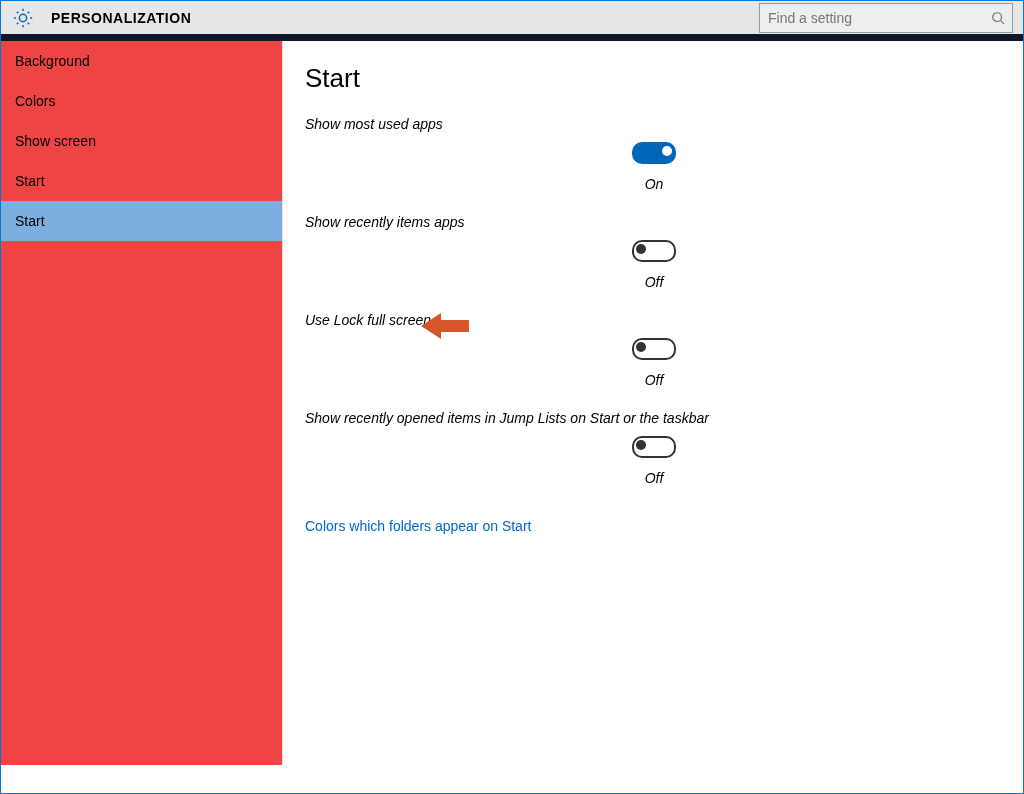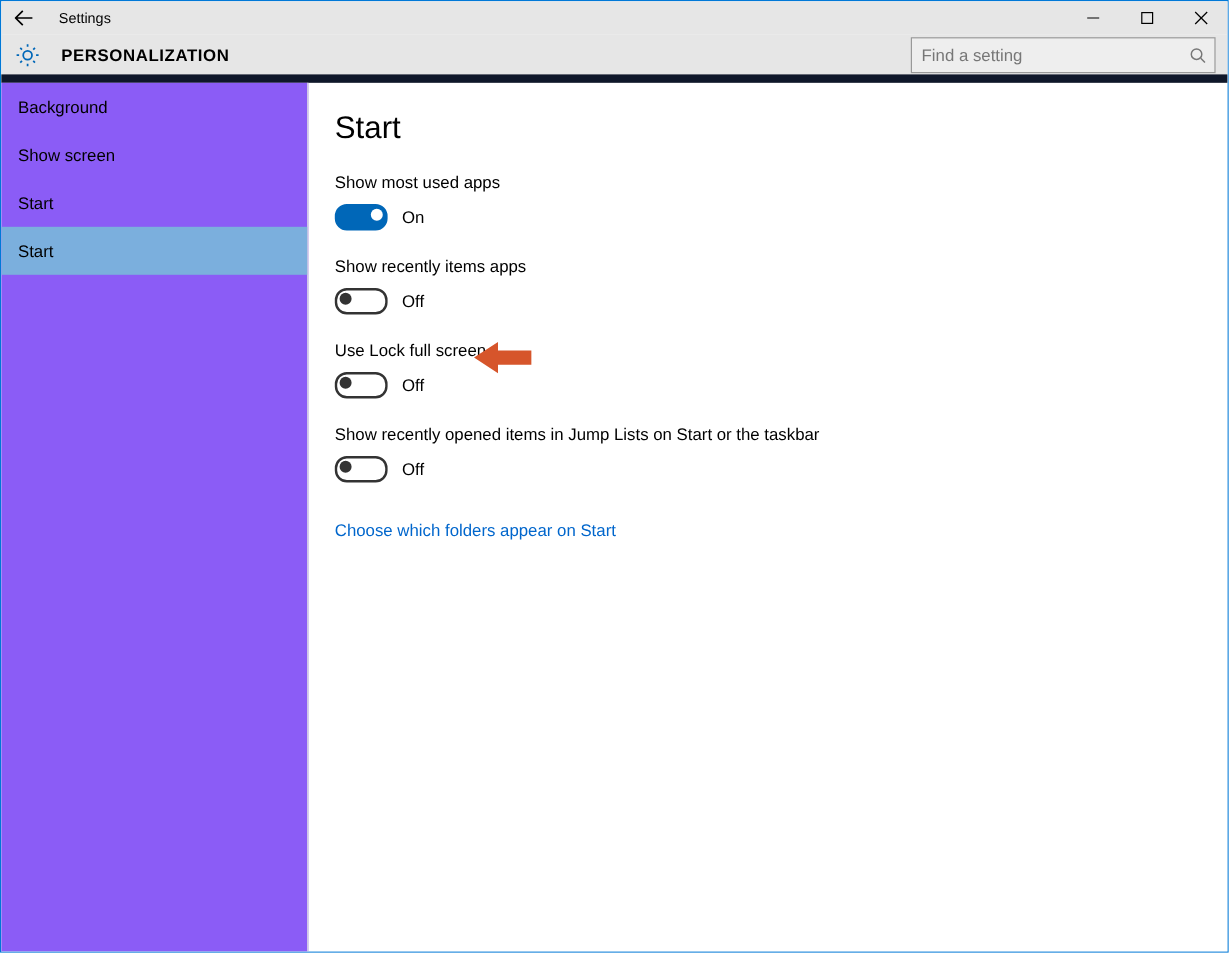--- a/index.html
+++ b/index.html
@@ -110,22 +110,22 @@
     align-items: center;
     justify-content: center;
   }
 
   
   .body {
     display: flex;
     height: calc(100% - 68px);
   }
   .sidebar {
-    width: 256px;
-    background: #8b5cf6;
+    width: 282px;
+    background: #ef4444;
     box-sizing: border-box;
     border-right: 1px solid #e0e0e0;
   }
   .nav-item {
     height: 40px;
     padding-left: 14px;
     display: flex;
     align-items: center;
     font-size: 14px;
     color: #000;
@@ -146,25 +146,27 @@
     font-size: 26px;
     font-weight: 400;
     margin: 0 0 22px 0;
   }
   .opt-label {
     font-size: 14px;
     margin-bottom: 10px;
   }
   .opt-group {
     margin-bottom: 22px;
+    font-style: italic;
   }
   .toggle-row {
     display: flex;
     align-items: center;
     gap: 12px;
+    flex-direction: column;
   }
   .toggle {
     width: 40px;
     height: 18px;
     border-radius: 10px;
     position: relative;
     display: inline-block;
     cursor: pointer;
   }
   .toggle.off {
@@ -210,46 +212,20 @@
   .pointer-arrow {
     position: absolute;
     pointer-events: none;
   }
 </style>
 </head>
 <body>
 
 <div class="window">
 
-  <div class="titlebar">
-    <div class="back-arrow">
-      <svg width="16" height="16" viewBox="0 0 16 16">
-        <path d="M7 2 L1 8 L7 14 M1 8 H15" stroke="#000" stroke-width="1.4" fill="none"></path>
-      </svg>
-    </div>
-    <div class="title-text">Settings</div>
-    <div class="win-controls">
-      <div class="win-btn">
-        <svg width="12" height="12" viewBox="0 0 12 12">
-          <line x1="1" y1="6" x2="11" y2="6" stroke="#000" stroke-width="1"></line>
-        </svg>
-      </div>
-      <div class="win-btn">
-        <svg width="12" height="12" viewBox="0 0 12 12">
-          <rect x="1.5" y="1.5" width="9" height="9" stroke="#000" stroke-width="1" fill="none"></rect>
-        </svg>
-      </div>
-      <div class="win-btn">
-        <svg width="12" height="12" viewBox="0 0 12 12">
-          <line x1="1" y1="1" x2="11" y2="11" stroke="#000" stroke-width="1"></line>
-          <line x1="11" y1="1" x2="1" y2="11" stroke="#000" stroke-width="1"></line>
-        </svg>
-      </div>
-    </div>
-  </div>
 
   <div class="headerstrip">
     <div class="gear-holder">
       <svg width="22" height="22" viewBox="0 0 24 24">
         <path fill="none" stroke="#0067b8" stroke-width="1.6" d="M12 8a4 4 0 1 0 0 8 4 4 0 0 0 0-8z"></path>
         <path fill="none" stroke="#0067b8" stroke-width="1.6" d="M12 2v2.3M12 19.7V22M22 12h-2.3M4.3 12H2M18.7 5.3l-1.6 1.6M6.9 17.1l-1.6 1.6M18.7 18.7l-1.6-1.6M6.9 6.9 5.3 5.3"></path>
       </svg>
     </div>
     <div class="section-title">PERSONALIZATION</div>
     <div class="search-wrap">
@@ -263,20 +239,23 @@
     </div>
   </div>
 
   <div class="body">
 
     <div class="sidebar">
       <div class="nav-item">
           <span>Background</span>
         </div>
       <div class="nav-item">
+          <span>Colors</span>
+        </div>
+      <div class="nav-item">
           <span>Show screen</span>
         </div>
       <div class="nav-item">
           <span>Start</span>
         </div>
       <div class="nav-item selected">
           <span>Start</span>
         </div>
     </div>
 
@@ -312,17 +291,17 @@
       </div>
 
       <div class="opt-group">
         <div class="opt-label">Show recently opened items in Jump Lists on Start or the taskbar</div>
         <div class="toggle-row">
           <span class="toggle off"></span>
           <span class="toggle-state">Off</span>
         </div>
       </div>
 
-      <a class="link">Choose which folders appear on Start</a>
+      <a class="link">Colors which folders appear on Start</a>
     </div>
   </div>
 
 </div>
 
 </body></html>

